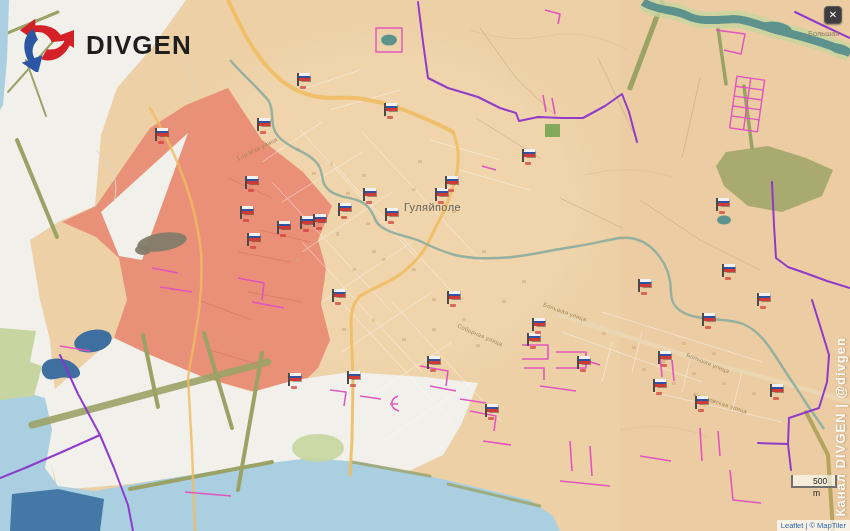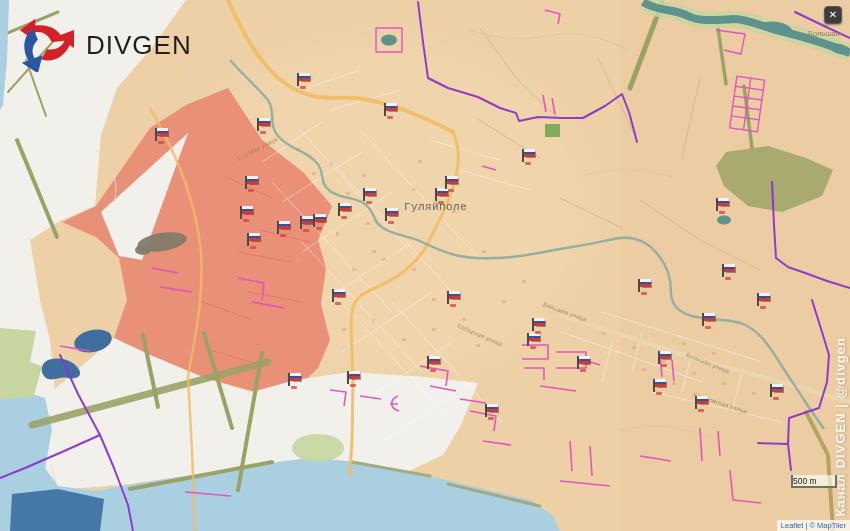--- a/index.html
+++ b/index.html
@@ -17,35 +17,35 @@
     position:absolute;left:1.5px;top:1px;width:11px;height:7.5px;
     background:linear-gradient(to bottom,var(--c-flag-white,#f2f2f2) 0 34%,var(--c-flag-blue,#2f52a3) 34% 67%,var(--c-flag-red,#d13a34) 67% 100%);
     box-shadow:0.5px 0.8px 1px rgba(0,0,0,.35);
   }
   .flag .num{position:absolute;left:2.5px;top:14px;width:6px;height:2.5px;background:var(--c-flag-red,#d13a34);opacity:.7;border-radius:1px;}
   
   #street-labels{position:absolute;left:0;top:0;width:100%;height:100%;z-index:4;}
   .street-label{
     position:absolute;font-size:5.8px;color:#9c8054;letter-spacing:.3px;white-space:nowrap;opacity:.95;
   }
-  .town-label{position:absolute;left:404px;top:201px;z-index:5;font-size:11px;color:#64645a;letter-spacing:.4px;font-family:Liberation Mono, monospace;}
+  .town-label{position:absolute;left:404px;top:201px;z-index:5;font-size:11px;color:#64645a;letter-spacing:.4px;}
   .village-label{position:absolute;left:808px;top:29px;z-index:5;font-size:7.5px;color:#8d7c60;}
   
   .logo{position:absolute;left:16px;top:8px;z-index:10;display:flex;align-items:center;}
-  .logo-text{font-size:26px;font-weight:normal;color:#1e1e1e;letter-spacing:1px;margin-left:12px;margin-top:10px;}
+  .logo-text{font-size:26px;font-weight:bold;color:#1e1e1e;letter-spacing:1px;margin-left:12px;margin-top:10px;}
   .close-btn{
     position:absolute;right:8px;top:6px;width:18px;height:18px;z-index:11;
     background:#3d3d3d;border:1px solid #5a5a5a;border-radius:4px;color:#fff;
     font-size:10px;font-weight:bold;line-height:16px;text-align:center;padding:0;cursor:pointer;
     box-shadow:0 1px 2px rgba(0,0,0,.4);font-family:inherit;
   }
   .scale-bar{
     position:absolute;left:791px;top:475px;width:46px;height:13px;z-index:10;
     background:rgba(255,255,255,.6);border:2px solid #6f6f6f;border-top:none;
-    font-size:8.5px;line-height:12px;color:#222;padding-left:0;box-sizing:border-box;
+    font-size:8.5px;line-height:12px;color:#222;padding-left:20px;box-sizing:border-box;
   }
   .attribution{
     position:absolute;right:0;bottom:0;z-index:10;background:rgba(255,255,255,.72);
     font-size:7.5px;color:#2a66b0;padding:1px 4px;
   }
   .watermark{
     position:absolute;right:2px;bottom:14px;z-index:9;
     writing-mode:vertical-rl;transform:rotate(180deg);
     font-size:13px;font-weight:bold;color:rgba(255,255,255,.92);letter-spacing:1px;
     text-shadow:0 1px 2px rgba(90,60,20,.35);

